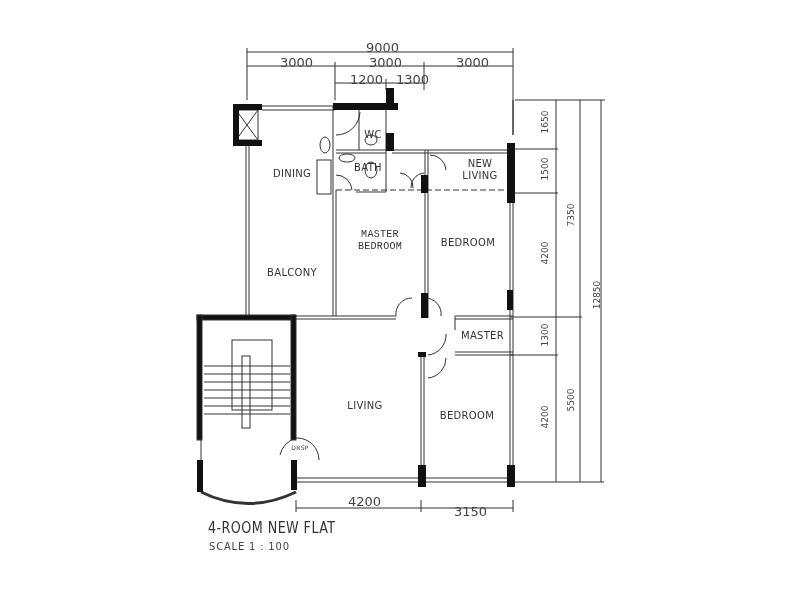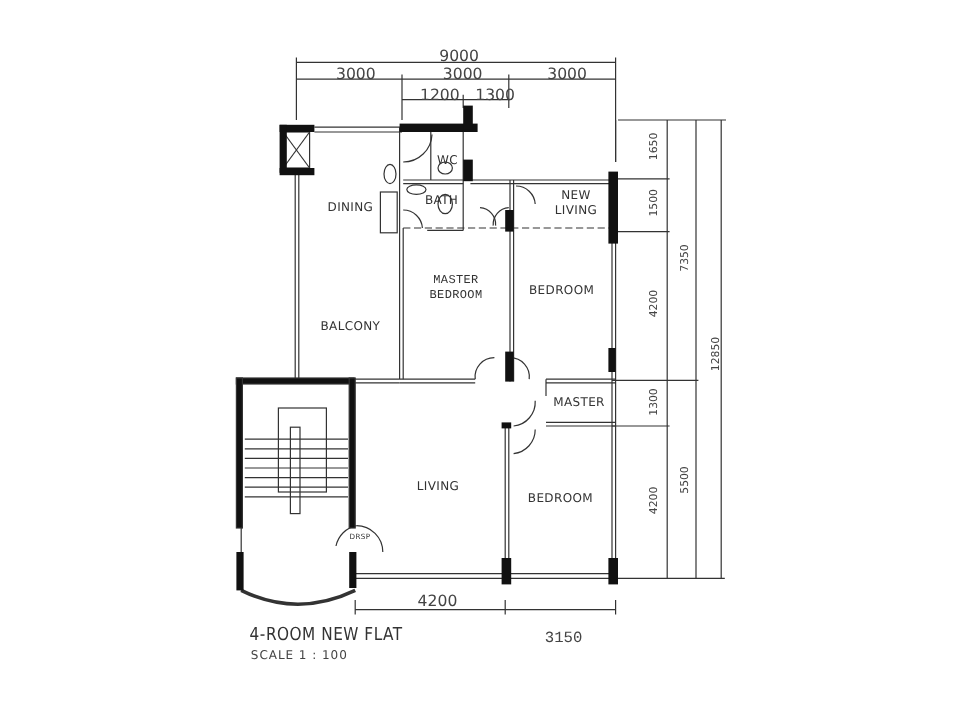--- a/index.html
+++ b/index.html
@@ -158,16 +158,16 @@
 <div class="vdim" style="left:534px;top:117px;">1650</div>
 <div class="vdim" style="left:534px;top:164px;">1500</div>
 <div class="vdim" style="left:534px;top:248px;">4200</div>
 <div class="vdim" style="left:534px;top:330px;">1300</div>
 <div class="vdim" style="left:534px;top:412px;">4200</div>
 <div class="vdim" style="left:560px;top:210px;">7350</div>
 <div class="vdim" style="left:560px;top:395px;">5500</div>
 <div class="vdim" style="left:583px;top:290px;">12850</div>
 
 <div class="dim" style="left:348px;top:494px;">4200</div>
-<div class="dim" style="left:454px;top:524px;font-family:Liberation Mono, monospace;">3150</div>
+<div class="dim" style="left:454px;top:504px;">3150</div>
 
 <div class="title">4-ROOM NEW FLAT</div>
 <div class="scale">SCALE  1 : 100</div>
 
 </body></html>

